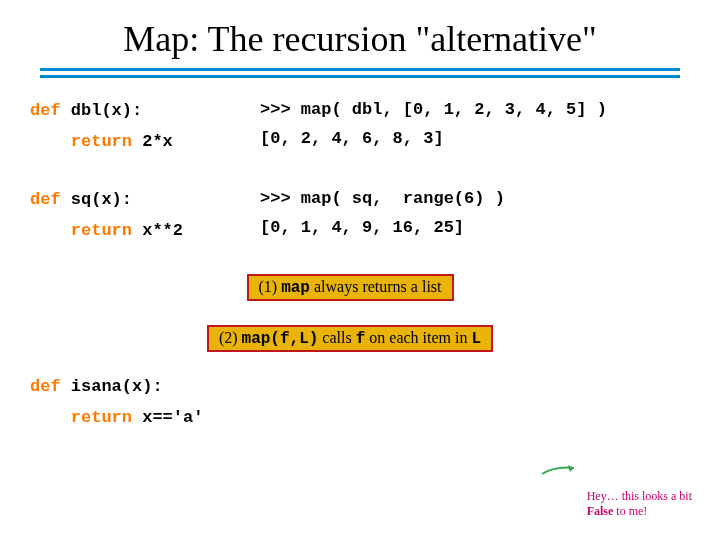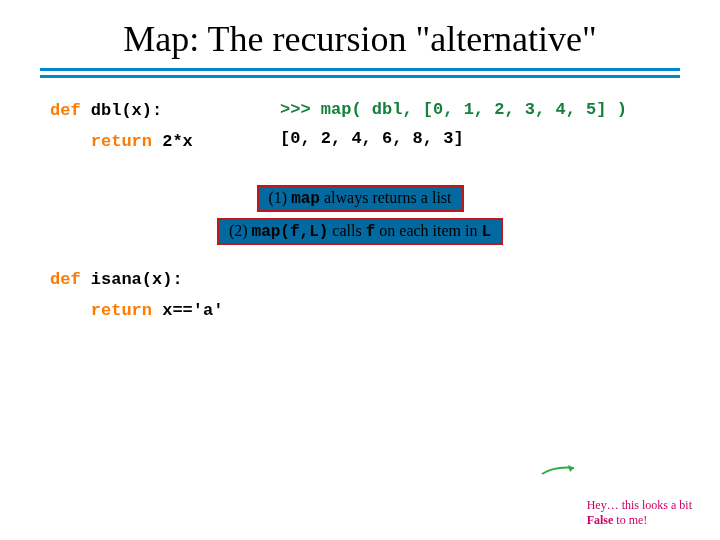--- a/index.html
+++ b/index.html
@@ -17,21 +17,21 @@
     margin-top:18px;
     margin-bottom:8px;
   }
   .rule-set{
     margin:0 40px 0 40px;
     border-bottom:3px solid #0088cc;
   }
   .rule-gap{height:4px}
   .content{
     position:relative;
-    padding:18px 50px 0 50px;
+    padding:18px 50px 0 30px;
   }
   .row{
     display:flex;
     margin-bottom:28px;
   }
   .left,.right{
     font-family:"Courier New",monospace;
     font-weight:bold;
     white-space:pre;
   }
@@ -41,40 +41,40 @@
     line-height:1.8;
     color:#000;
   }
   .right{
     flex:1;
     font-size:17px;
     line-height:1.7;
     color:#000;
   }
   .kw{color:#ff7a00}
-  .blue{color:#15803d}
+  .blue{color:#000000}
   .notes{
     margin-top:4px;
     margin-bottom:20px;
   }
   .note-box{
     display:inline-block;
     border:2px solid #c01818;
     padding:2px 10px;
     font-family:"Times New Roman",serif;
     font-size:16px;
-    background:#0369a1;
+    background:#eab308;
   }
   .note-row1{text-align:center;padding-left:0}
-  .note-row2{text-align:center;margin-top:6px}
+  .note-row2{text-align:center;margin-top:24px}
   .mono{font-family:"Courier New",monospace;font-weight:bold}
   .annot{
     position:absolute;
     right:28px;
-    bottom:12px;
+    bottom:21px;
     font-size:12px;
     color:#cc0066;
     text-align:left;
     line-height:1.25;
   }
   .arrow{
     position:absolute;
     left:540px;
     top:464px;
     width:40px;
@@ -92,20 +92,26 @@
 
 <div class="content">
 
   <div class="row">
     <div class="left"><span class="kw">def </span><span>dbl(x):</span>
 <span class="kw">    return </span><span>2*x</span></div>
     <div class="right"><span class="blue">&gt;&gt;&gt; map( dbl, [0, 1, 2, 3, 4, 5] )</span>
 <span>[0, 2, 4, 6, 8, 3]</span></div>
   </div>
 
+  <div class="row">
+    <div class="left"><span class="kw">def </span><span>sq(x):</span>
+<span class="kw">    return </span><span>x**2</span></div>
+    <div class="right"><span class="blue">&gt;&gt;&gt; map( sq,  range(6) )</span>
+<span>[0, 1, 4, 9, 16, 25]</span></div>
+  </div>
 
   <div class="notes">
     <div class="note-row1">
       <span class="note-box"><span>(1) </span><span class="mono">map</span><span> always returns a list</span></span>
     </div>
     <div class="note-row2">
       <span class="note-box"><span>(2) </span><span class="mono">map(f,L)</span><span> calls </span><span class="mono">f</span><span> on each item in </span><span class="mono">L</span></span>
     </div>
   </div>
 

